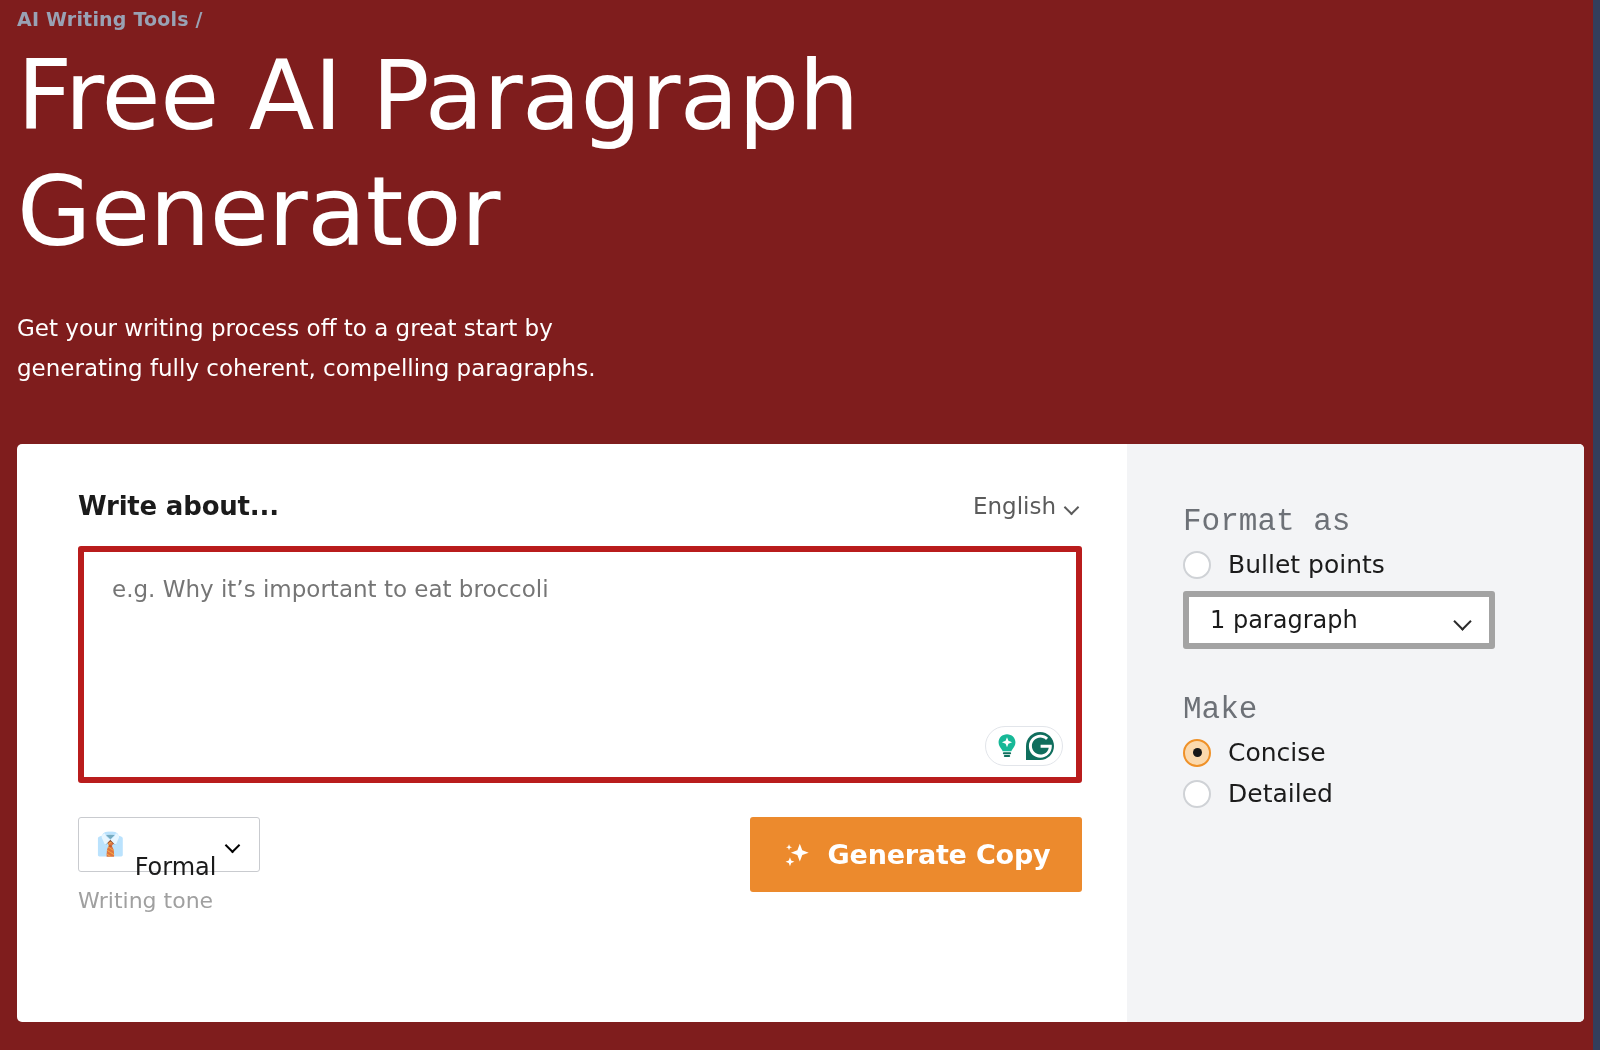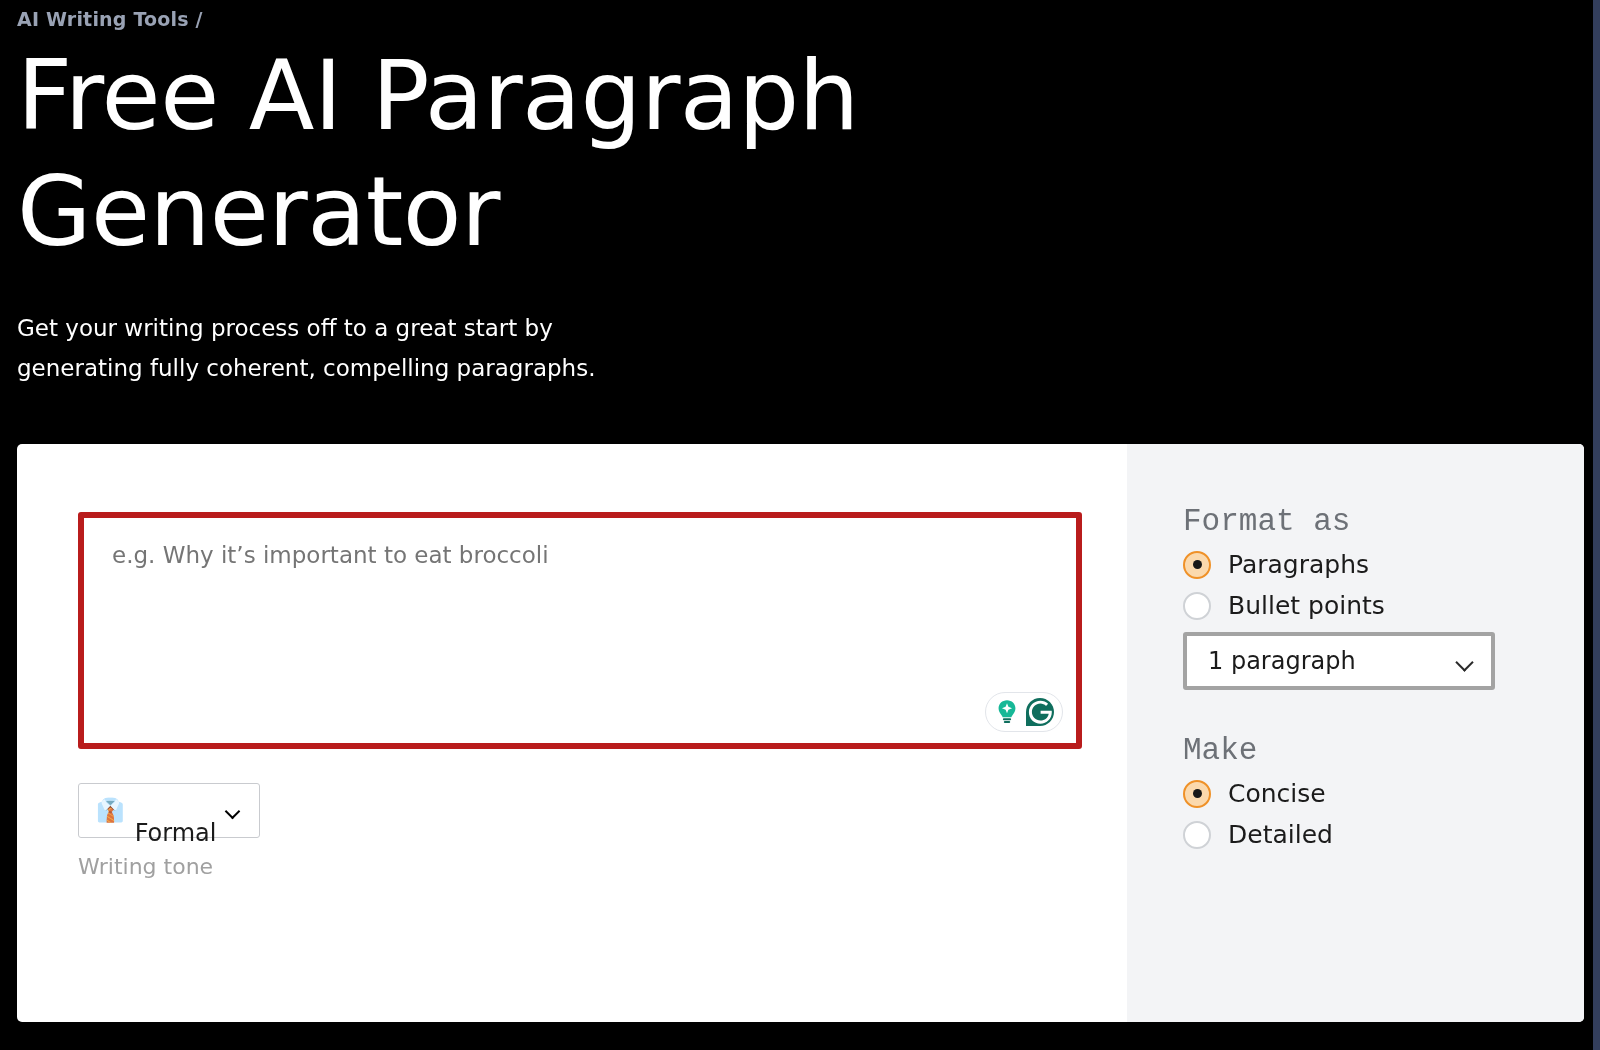--- a/index.html
+++ b/index.html
@@ -11,21 +11,21 @@
     height: 1050px;
     background: #333e5c;
     font-family: "DejaVu Sans", "Liberation Sans", sans-serif;
     overflow: hidden;
   }
 
   .page {
     position: relative;
     width: 1593px;
     height: 1050px;
-    background: #000000;
+    background: #7f1d1d;
   }
 
   
   .hero {
     position: absolute;
     left: 0;
     top: 0;
     width: 1600px;
     padding: 6px 0 0 17px;
     box-sizing: border-box;
@@ -266,21 +266,21 @@
     background: #181818;
   }
   .radio-text {
     font-size: 25px;
     color: #1b1b1b;
   }
 
   .select-box {
     width: 312px;
     height: 58px;
-    border: 4px solid #a3a3a3;
+    border: 6px solid #a3a3a3;
     border-radius: 3px;
     background: #ffffff;
     box-sizing: border-box;
     display: flex;
     align-items: center;
     justify-content: space-between;
     padding: 0 17px 0 21px;
     cursor: pointer;
   }
   .select-value {
@@ -298,20 +298,27 @@
   <div class="hero">
     <div class="breadcrumb">AI Writing Tools /</div>
     <h1 class="hero-title">Free AI Paragraph Generator</h1>
     <p class="hero-sub">Get your writing process off to a great start by generating fully coherent, compelling paragraphs.</p>
   </div>
 
   <div class="card">
 
     <div class="card-main">
 
+      <div class="main-head">
+        <div class="write-about">Write about...</div>
+        <div class="lang-select">
+          <span>English</span>
+          <span class="chev"></span>
+        </div>
+      </div>
 
       <div class="textarea-wrap">
         <textarea class="ta-input" placeholder="e.g. Why it’s important to eat broccoli" style=""></textarea>
 
         <div class="grammarly">
 
           <svg class="bulb-icon" viewBox="0 0 32 32">
             <path d="M16 3.5c-5.1 0-9 3.8-9 8.6 0 3.1 1.5 5.3 3 7 .8.9 1.2 1.6 1.3 2.4h9.4c.1-.8.5-1.5 1.3-2.4 1.5-1.7 3-3.9 3-7 0-4.8-3.9-8.6-9-8.6z" fill="#17b897"></path>
             <rect x="11.6" y="22.6" width="8.8" height="2.1" rx="1.05" fill="#0f6e5d"></rect>
             <rect x="12.6" y="25.6" width="6.8" height="2.1" rx="1.05" fill="#0f6e5d"></rect>
@@ -328,31 +335,35 @@
       <div class="action-row">
         <div>
           <div class="tone-box">
             <span class="tone-emoji">👔</span>
             <span class="tone-label">Formal</span>
             <span class="chev"></span>
           </div>
           <div class="tone-helper">Writing tone</div>
         </div>
 
+        <button class="generate-btn">
+          <svg class="sparkle-icon" viewBox="0 0 32 32">
+            <path d="M19 4l2.6 6.9L28.5 13.5l-6.9 2.6L19 23l-2.6-6.9L9.5 13.5l6.9-2.6z" fill="#ffffff"></path>
+            <path d="M8.5 18.5l1.3 3.4 3.4 1.3-3.4 1.3-1.3 3.4-1.3-3.4L3.8 23.2l3.4-1.3z" fill="#ffffff"></path>
+            <path d="M7.5 4.5l.9 2.3 2.3.9-2.3.9-.9 2.3-.9-2.3-2.3-.9 2.3-.9z" fill="#ffffff"></path>
+          </svg>
+          <span>Generate Copy</span>
+        </button>
       </div>
     </div>
 
     <div class="card-side">
 
       <div class="side-label">Format as</div>
 
-      <div class="radio-row">
-        <span class="radio checked"></span>
-        <span class="radio-text">Paragraphs</span>
-      </div>
 
       <div class="radio-row">
         <span class="radio"></span>
         <span class="radio-text">Bullet points</span>
       </div>
 
 
       <div class="select-box">
         <span class="select-value">1 paragraph</span>
         <span class="chev"></span>

